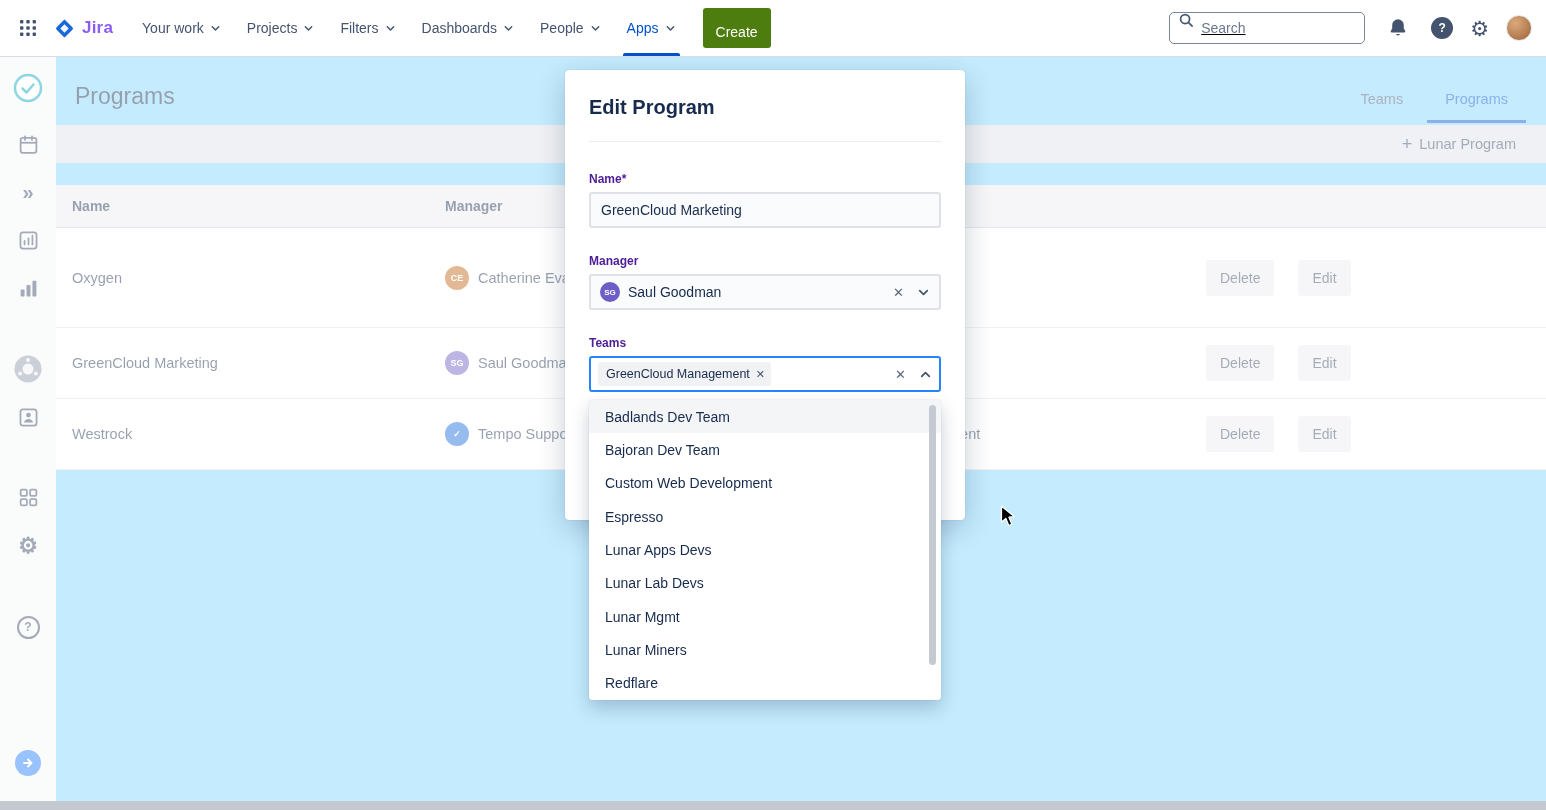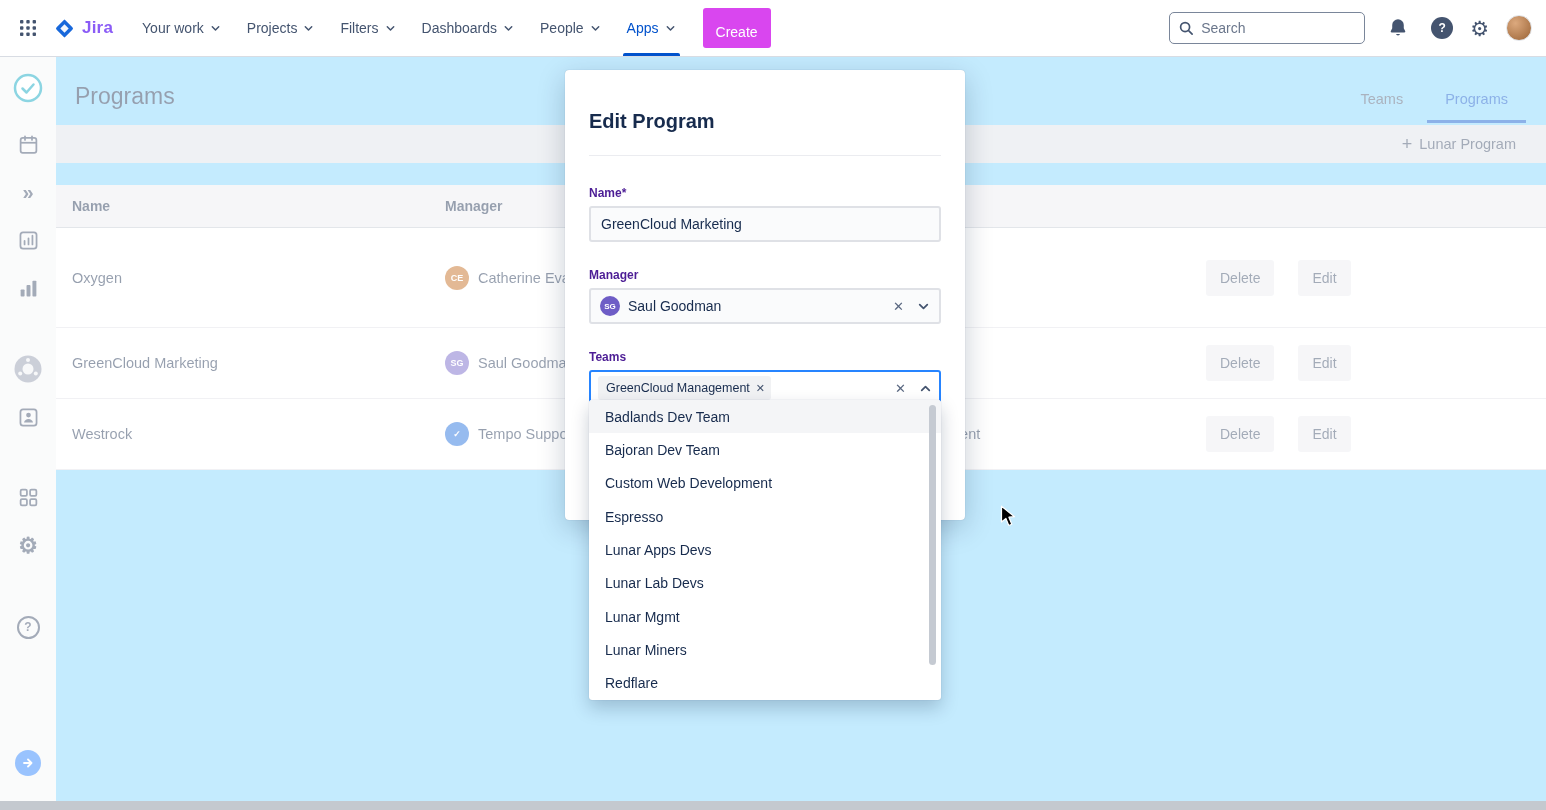--- a/index.html
+++ b/index.html
@@ -12,25 +12,25 @@
   .icon-btn { background:none; border:none; display:flex; align-items:center; justify-content:center;
     width:32px; height:32px; cursor:pointer; color:#44546F; }
   .logo { display:flex; align-items:center; gap:7px; margin:0 16px 0 10px; cursor:pointer; }
   .logo-text { font-size:17px; font-weight:700; color:#8b5cf6; letter-spacing:.2px; }
   .nav-items { display:flex; height:56px; }
   .nav-item { position:relative; height:56px; display:flex; align-items:center; gap:6px;
     padding:0 13px; font-size:14px; font-weight:500; color:#44546F; cursor:pointer; }
   .nav-item.active { color:#0052CC; }
   .nav-item.active::after { content:""; position:absolute; left:9px; right:9px; bottom:0;
     height:3px; background:#0052CC; border-radius:2px 2px 0 0; }
-  .create-btn { margin-left:14px; height:40px; padding:16px 13px; background:#d946ef; color:#fff;
+  .create-btn { margin-left:14px; height:40px; padding:16px 13px; background:#4d7c0f; color:#fff;
     border:none; border-radius:3px; font-size:14px; font-weight:500; cursor:pointer; }
   .nav-right { margin-left:auto; display:flex; align-items:center; gap:17px; }
-  .search-box { display:flex; align-items:center; gap:7px; width:196px; height:32px;
-    border:1px solid #7A869A; border-radius:5px; padding:0 9px; background:#fff; }
+  .search-box { display:flex; gap:7px; width:196px; height:32px;
+    border:1px solid #7A869A; border-radius:5px; padding:0 9px; background:#fff;text-decoration:underline; }
   .search-box input { border:none; outline:none; width:140px; font-size:14px; color:#172B4D;
     font-family:"Liberation Sans",sans-serif; background:transparent; }
   .search-box input::placeholder { color:#6B778C; }
   .nav-circle { width:22px; height:22px; border-radius:50%; background:#44546F; color:#fff;
     display:flex; align-items:center; justify-content:center; font-size:12px; font-weight:700; }
   .gear-glyph { font-size:21px; color:#44546F; line-height:1; }
   .nav-avatar { width:26px; height:26px; border-radius:50%;
     background:radial-gradient(circle at 35% 30%, #DCA97E, #9A6335); border:1px solid #E2E5EA; }
 
   
@@ -75,21 +75,21 @@
 
   .bottom-strip { position:absolute; left:0; bottom:0; width:1546px; height:9px; background:#7D8794; z-index:2; }
 
   
   .blanket { position:absolute; top:57px; left:0; width:1546px; height:753px;
     background:rgba(255,255,255,0.55); z-index:50; }
 
   
   .modal { position:absolute; left:565px; top:70px; width:400px; height:450px; background:#fff;
     border-radius:4px; box-shadow:0 8px 28px rgba(9,30,66,0.22), 0 0 1px rgba(9,30,66,0.3); z-index:60; }
-  .modal-header { margin:14px 24px; height:72px; display:flex; align-items:center;
+  .modal-header { margin:0 24px; height:72px; display:flex; align-items:center;
     border-bottom:1px solid #EBECF0; padding-top:4px; }
   .modal-title { font-size:20px; font-weight:600; color:#172B4D; }
   .modal-body { padding:0 24px; }
   .field-label { display:block; font-size:12px; font-weight:600; color:#4c1d95; }
   .fl-first { margin-top:30px; } .fl-gap { margin-top:26px; }
   .textfield { width:100%; height:36px; margin-top:6px; border:2px solid #DFE1E6; border-radius:3px;
     background:#FAFBFC; padding:0 10px; font-size:14px; color:#172B4D;
     font-family:"Liberation Sans",sans-serif; outline:none; }
   .select { display:flex; align-items:center; height:36px; margin-top:6px; border:2px solid #DFE1E6;
     border-radius:3px; background:#FAFBFC; padding:0 9px; cursor:pointer; }

